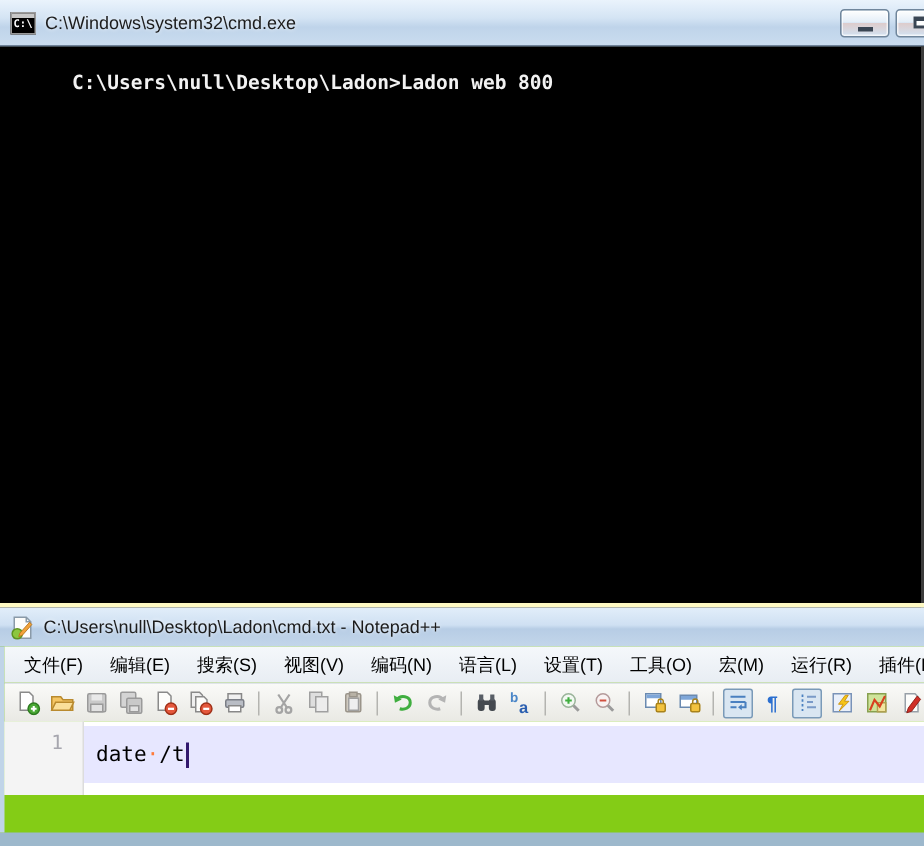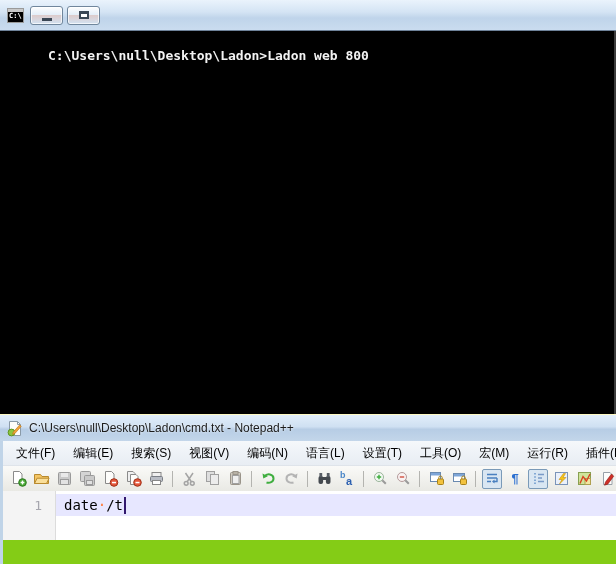--- a/index.html
+++ b/index.html
@@ -27,21 +27,21 @@
   .winbtn.max { margin-right:-14px; }
   .glyph-min { width:10px; height:3px; background:#3a4654; margin-top:8px; }
   .glyph-max { width:10px; height:8px; border:2px solid #3a4654; border-top-width:3px; background:#fff; }
   .console { position:absolute; left:0; top:31px; right:0; bottom:0; background:#000; border-right:2px solid #3c3c3c; }
   .console-line {
     padding:17px 0 0 3px; color:#f2f2f2;
     font:bold 13px/16px "DejaVu Sans Mono", monospace; white-space:pre;margin-left:45px;
   }
 
   
-  .npp-window { position:absolute; left:0; top:414px; width:616px; height:150px; border-top:1px solid #fef9c3; }
+  .npp-window { position:absolute; left:0; top:402px; width:616px; height:150px; border-top:3px solid #fef9c3; }
   .npp-titlebar {
     height:26px; display:flex; align-items:center; padding-left:6px;
     background:linear-gradient(#e2eefa 0%, #cfe0f2 45%, #b7cde5 55%, #c3d6ea 100%);
   }
   .npp-appicon { margin-right:6px; display:flex; }
   .npp-title { font-size:12px; color:#1c1c1c; text-shadow:0 0 3px rgba(255,255,255,.9); }
   .npp-body { height:124px; border-left:3px solid #c0d4e8; background:#84cc16; }
 
   .menubar {
     height:25px; display:flex; align-items:center; padding-left:4px;
@@ -76,36 +76,37 @@
   }
 
   .editor { height:49px; display:flex; background:#fff; }
   .gutter {
     width:53px; background:#f4f4f4; border-right:1px solid #dcdcdc; flex:0 0 auto;
     text-align:right; padding:4px 13px 0 0;
     font:13px/22px "DejaVu Sans Mono", monospace; color:#a6a6ae;
   }
   .code { flex:1; padding-top:3px; }
   .current-line {
-    height:22px; background:#e7e7ff; display:flex; align-items:center; padding-left:8px;
+    height:38px; background:#e7e7ff; display:flex; align-items:center; padding-left:8px;
     font:14px/22px "DejaVu Sans Mono", monospace; color:#000; white-space:pre;
   }
   .ws-dot { color:#ff7b3a; }
   .caret { display:inline-block; width:2px; height:17px; background:#32186e; margin-left:1px; }
 </style>
 </head>
 <body>
 
 <div class="screen">
 
   <section class="cmd-window">
     <div class="cmd-titlebar">
       <span class="cmd-appicon">
         <span class="cmd-appicon-glyph">C:\</span>
       </span>
+      <span class="cmd-title">C:\Windows\system32\cmd.exe</span>
       <span class="winbtn min">
           <span class="glyph-min"></span>
         </span>
       <span class="winbtn max">
           <span class="glyph-max"></span>
         </span>
     </div>
     <div class="console">
       <div class="console-line">C:\Users\null\Desktop\Ladon&gt;Ladon web 800</div>
     </div>

